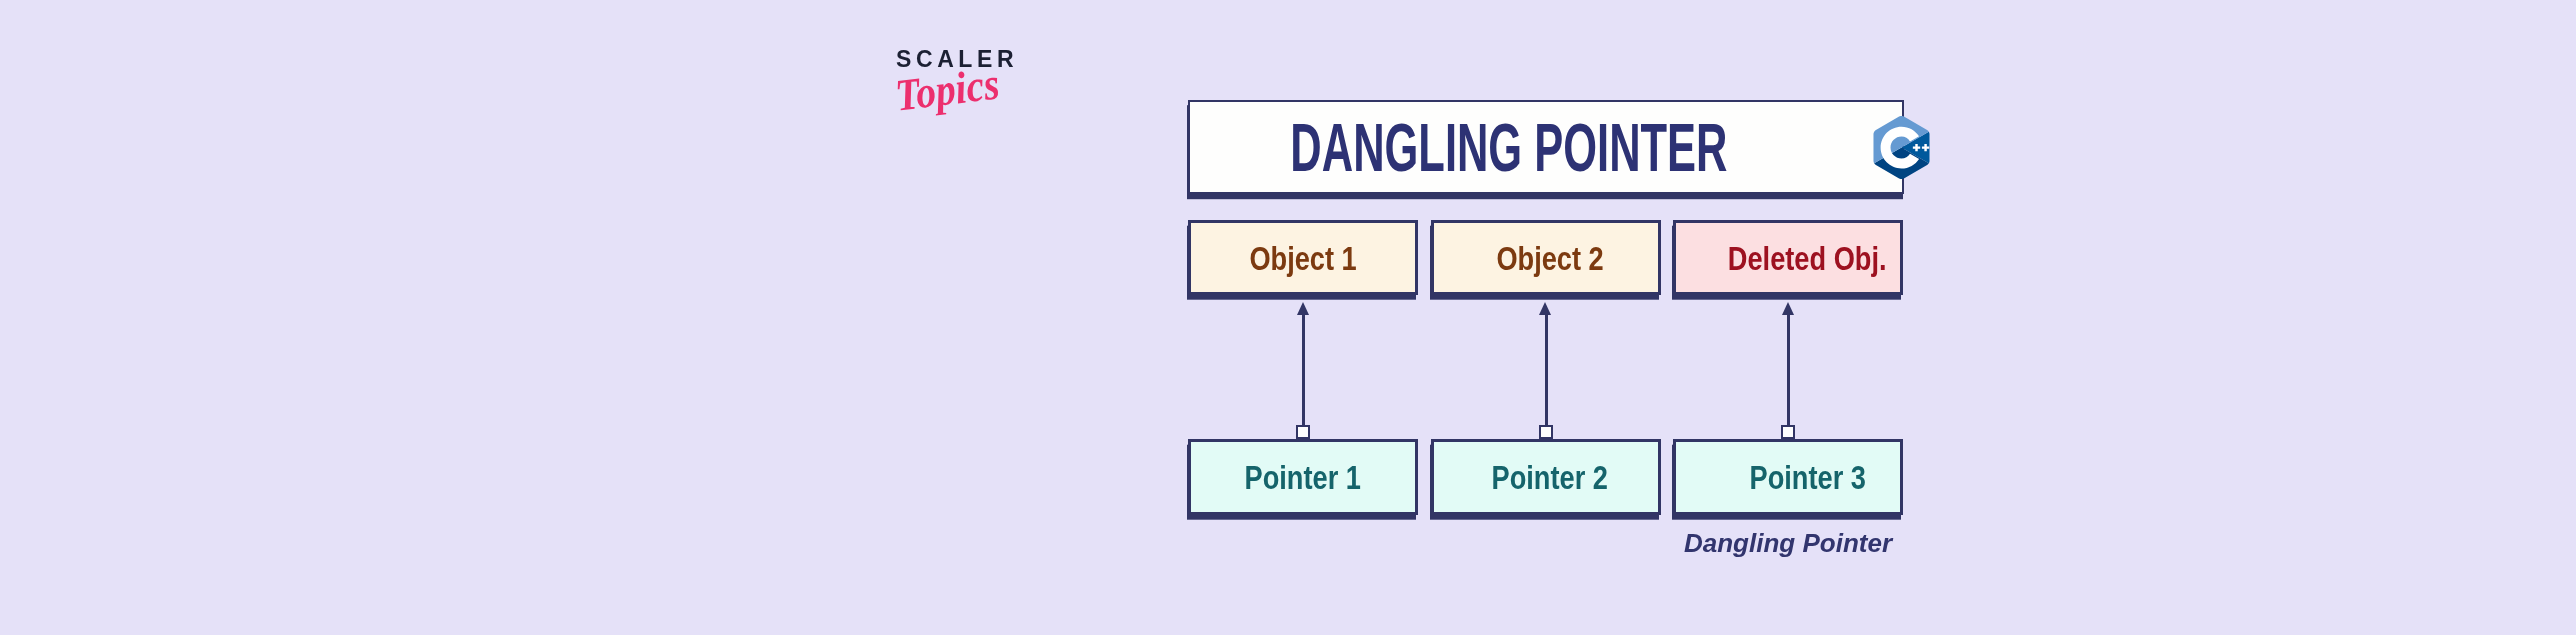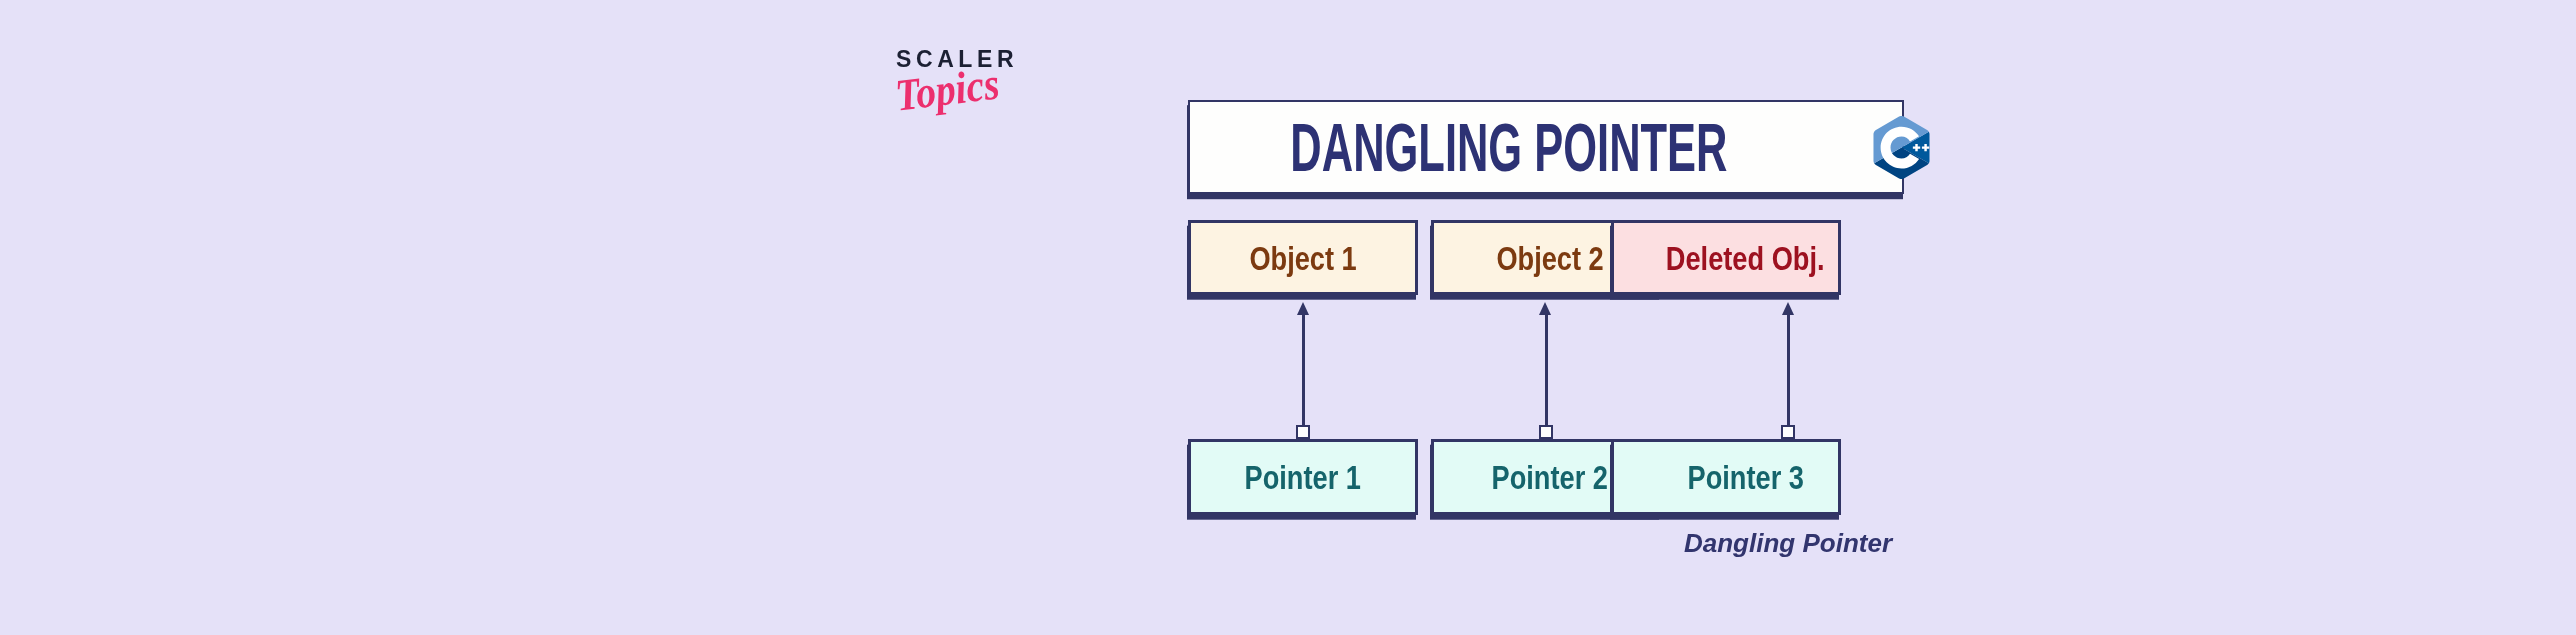--- a/index.html
+++ b/index.html
@@ -60,21 +60,21 @@
   .node .node-label {
     font-size: 34px; font-weight: bold; line-height: 1;
     white-space: nowrap;
     transform: scaleX(0.8);
     transform-origin: center;
   }
   .obj-row  { top: 220px; height: 75px; }
   .ptr-row  { top: 439px; height: 76px; }
   .col-1 { left: 1188px; }
   .col-2 { left: 1431px; padding-left: 8px; }
-  .col-3 { left: 1611px; padding-left: 39px; }
+  .col-3 { left: 1673px; padding-left: 39px; }
   .bg-cream { background: #fdf3e2; }
   .bg-pink  { background: #fcdfe1; }
   .bg-cyan  { background: #e2fbf6; }
   .fg-brown { color: #7c3a10; }
   .fg-red   { color: #9d1120; }
   .fg-teal  { color: #15646b; }
 
   
   .arrow-line {
     position: absolute; width: 2.6px; top: 314px; height: 112px;

